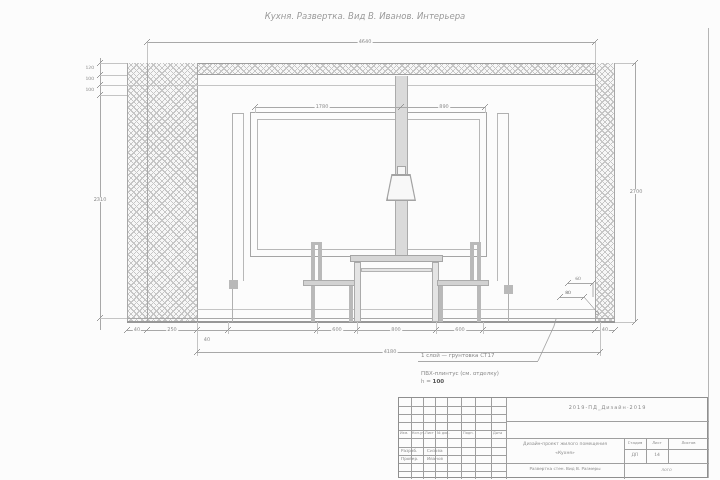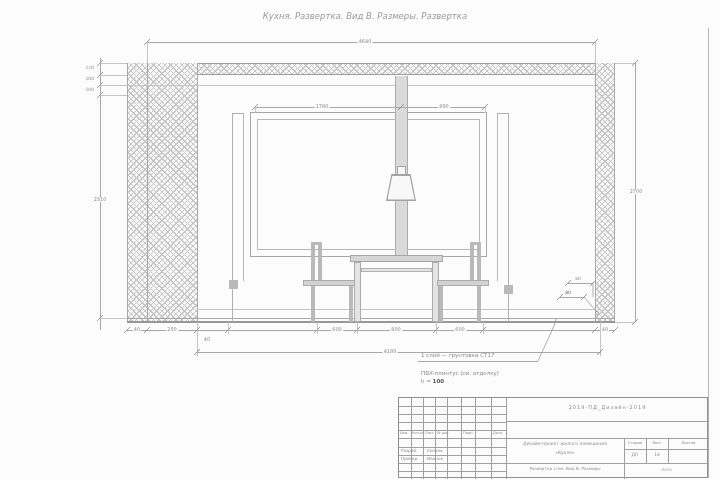--- a/index.html
+++ b/index.html
@@ -23,21 +23,21 @@
   .tb .h{position:absolute;height:1px;background:#9f9f9f;}
   .tb .c{position:absolute;color:#8b8b8b;line-height:1.1;white-space:nowrap;}
   .ctr{text-align:center;}
   svg.ovl{position:absolute;left:0;top:0;pointer-events:none;}
 </style>
 </head>
 <body>
 
 <div id="sheet">
 
-  <div class="t" style="left:160px;top:12px;width:410px;text-align:center;font-size:8.5px;font-style:italic;color:#9a9a9a;">Кухня.   Развертка. Вид В.   Размеры.   Развертка</div>
+  <div class="t" style="left:160px;top:12px;width:410px;text-align:center;font-size:8.5px;font-style:italic;color:#9a9a9a;">Кухня.   Развертка. Вид В.   Иванов.   Интерьера</div>
 
   <div class="hatch" style="left:127px;top:63px;width:488px;height:12px;border-top:1px solid #9e9e9e;border-bottom:1px solid #9e9e9e;box-sizing:border-box;"></div>
 
   <div class="hatch" style="left:127px;top:63px;width:70px;height:259px;"></div>
   <div class="ln" style="left:127px;top:63px;width:1px;height:259px;"></div>
   <div class="ln" style="left:147px;top:63px;width:1px;height:259px;"></div>
   <div class="ln" style="left:197px;top:63px;width:1px;height:259px;"></div>
   <div class="hatch" style="left:595px;top:63px;width:20px;height:259px;"></div>
   <div class="ln" style="left:595px;top:63px;width:1px;height:259px;"></div>
   <div class="ln" style="left:614px;top:63px;width:1px;height:259px;"></div>

